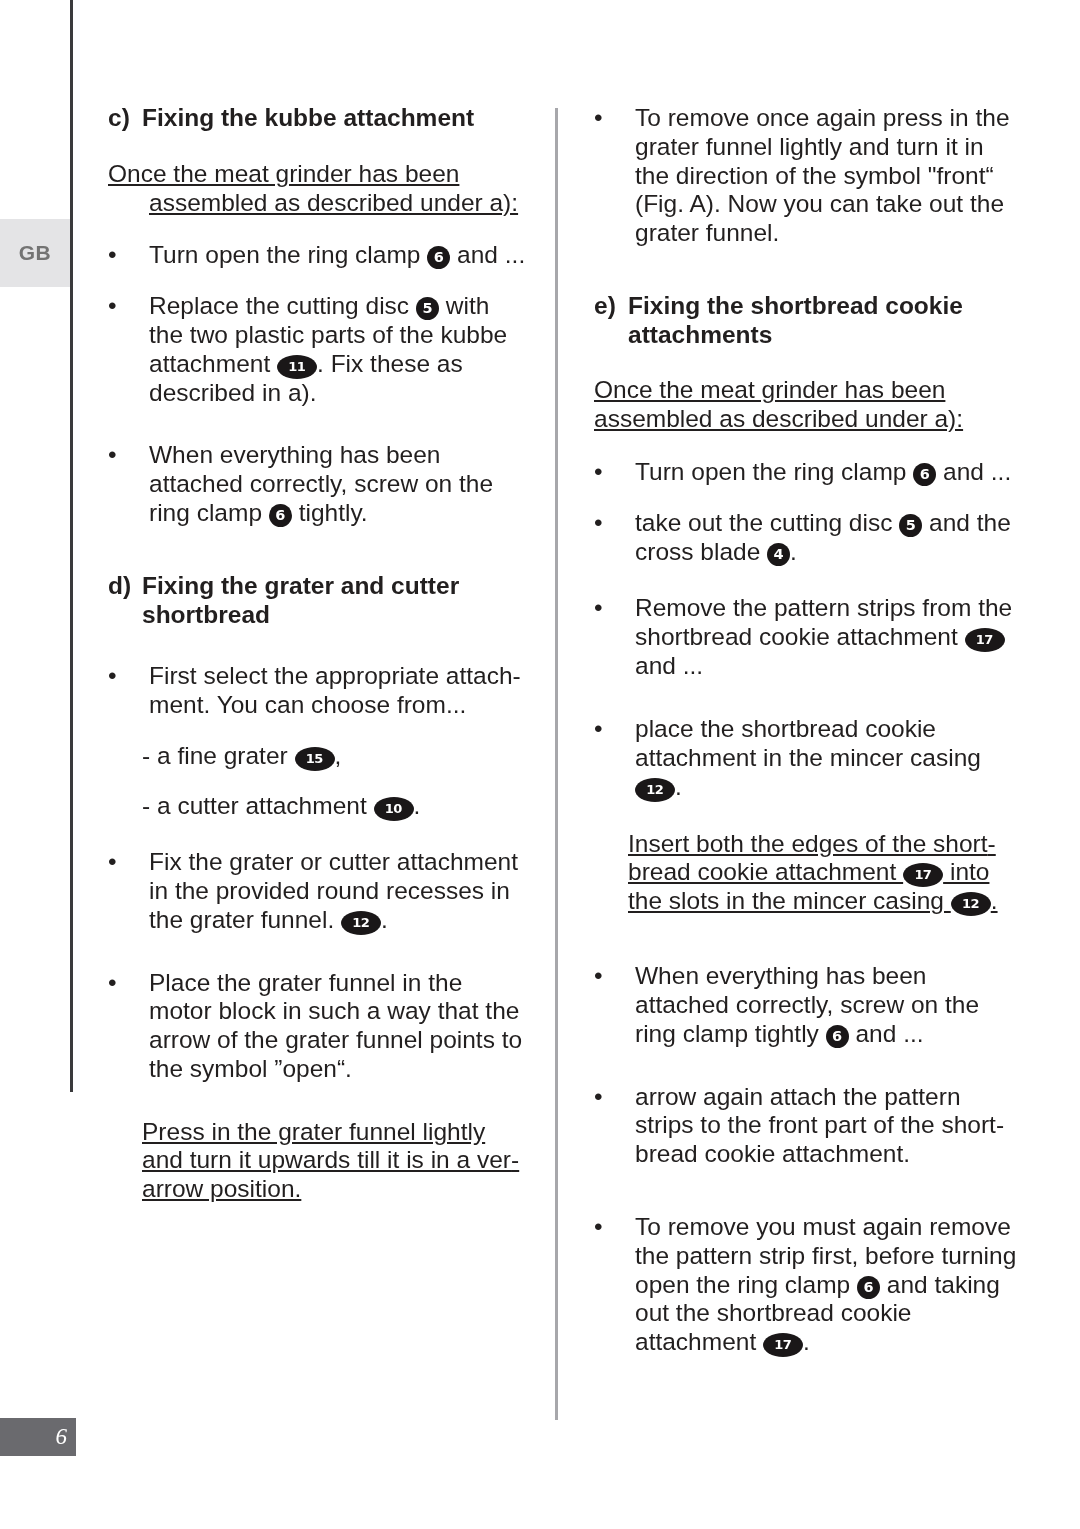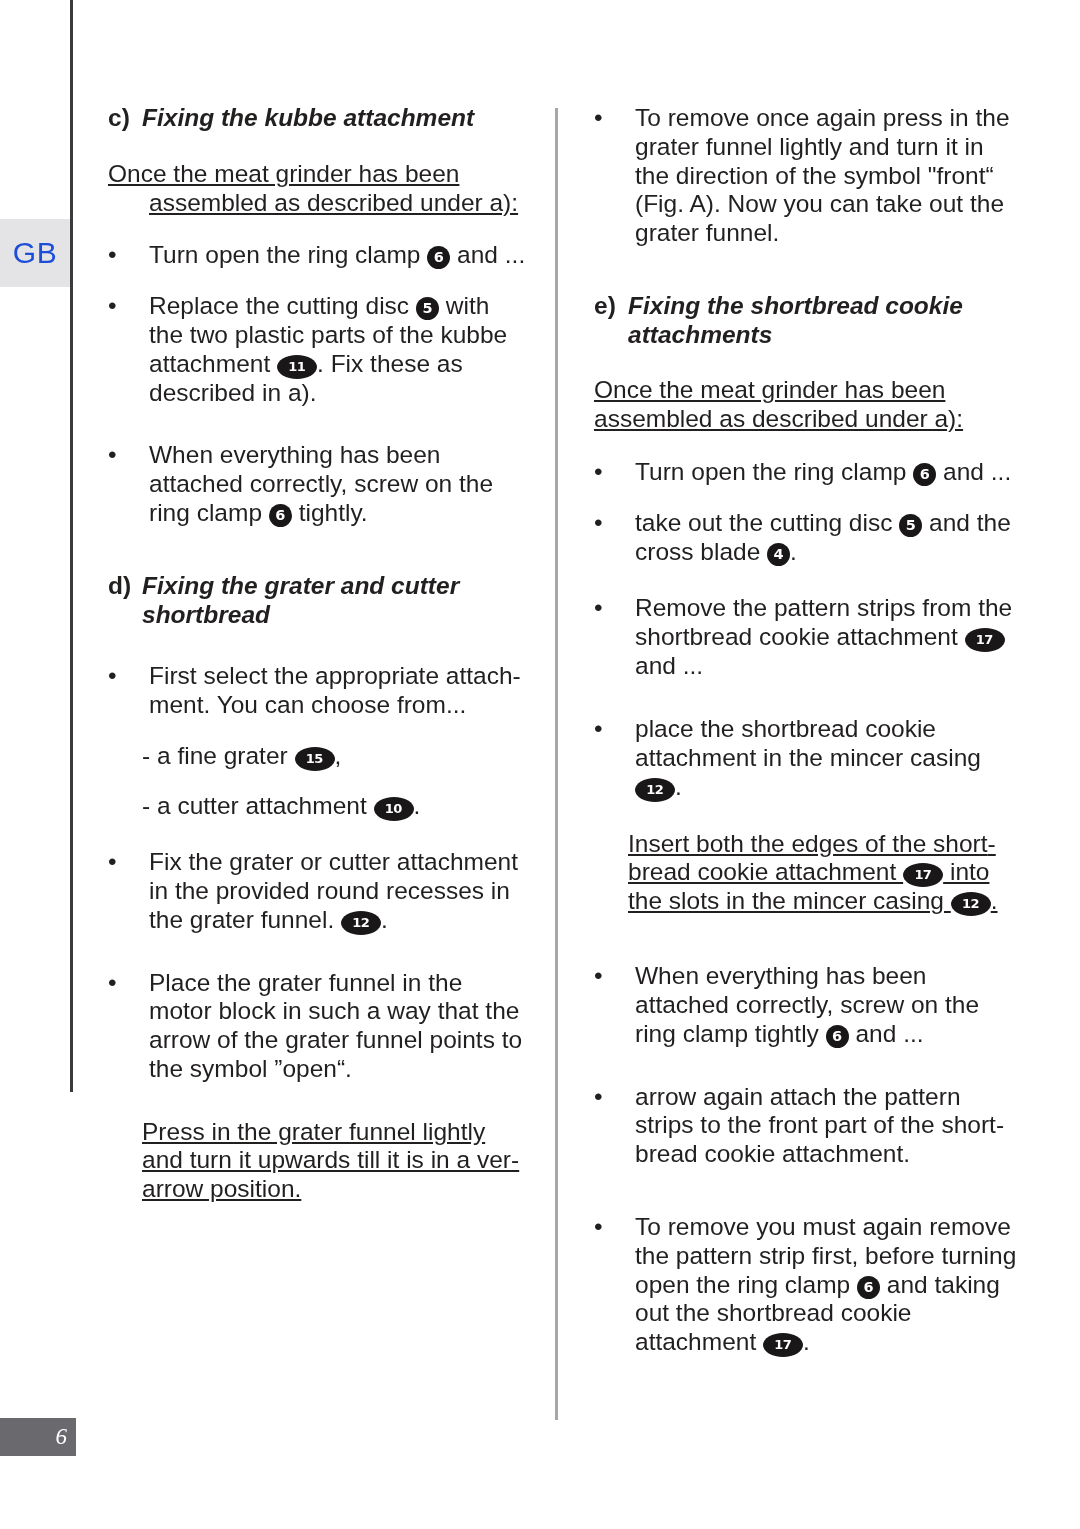--- a/index.html
+++ b/index.html
@@ -38,24 +38,24 @@
     left: 0;
     top: 219px;
     width: 70px;
     height: 68px;
     background: #e4e4e6;
     display: flex;
     align-items: center;
     justify-content: center;
   }
   .lang-tab-label {
-    font-size: 30px;
-    font-weight: normal;
+    font-size: 21px;
+    font-weight: bold;
     letter-spacing: 0.5px;
-    color: #1d4ed8;
+    color: #737373;
   }
   .page-number-box {
     position: absolute;
     left: 0;
     top: 1418px;
     width: 76px;
     height: 38px;
     background: #6a6a6e;
     display: flex;
     align-items: center;
@@ -84,21 +84,20 @@
     font-weight: bold;
     display: flex;
     margin-bottom: 27px;
   }
   .heading .marker {
     width: 34px;
     flex: 0 0 34px;
   }
   .heading .heading-text {
     flex: 1;
-    font-style: italic;
   }
 
   .para {
     margin-bottom: 24px;
     text-decoration: underline;
   }
   .para.hang {
     padding-left: 41px;
     text-indent: -41px;
   }

